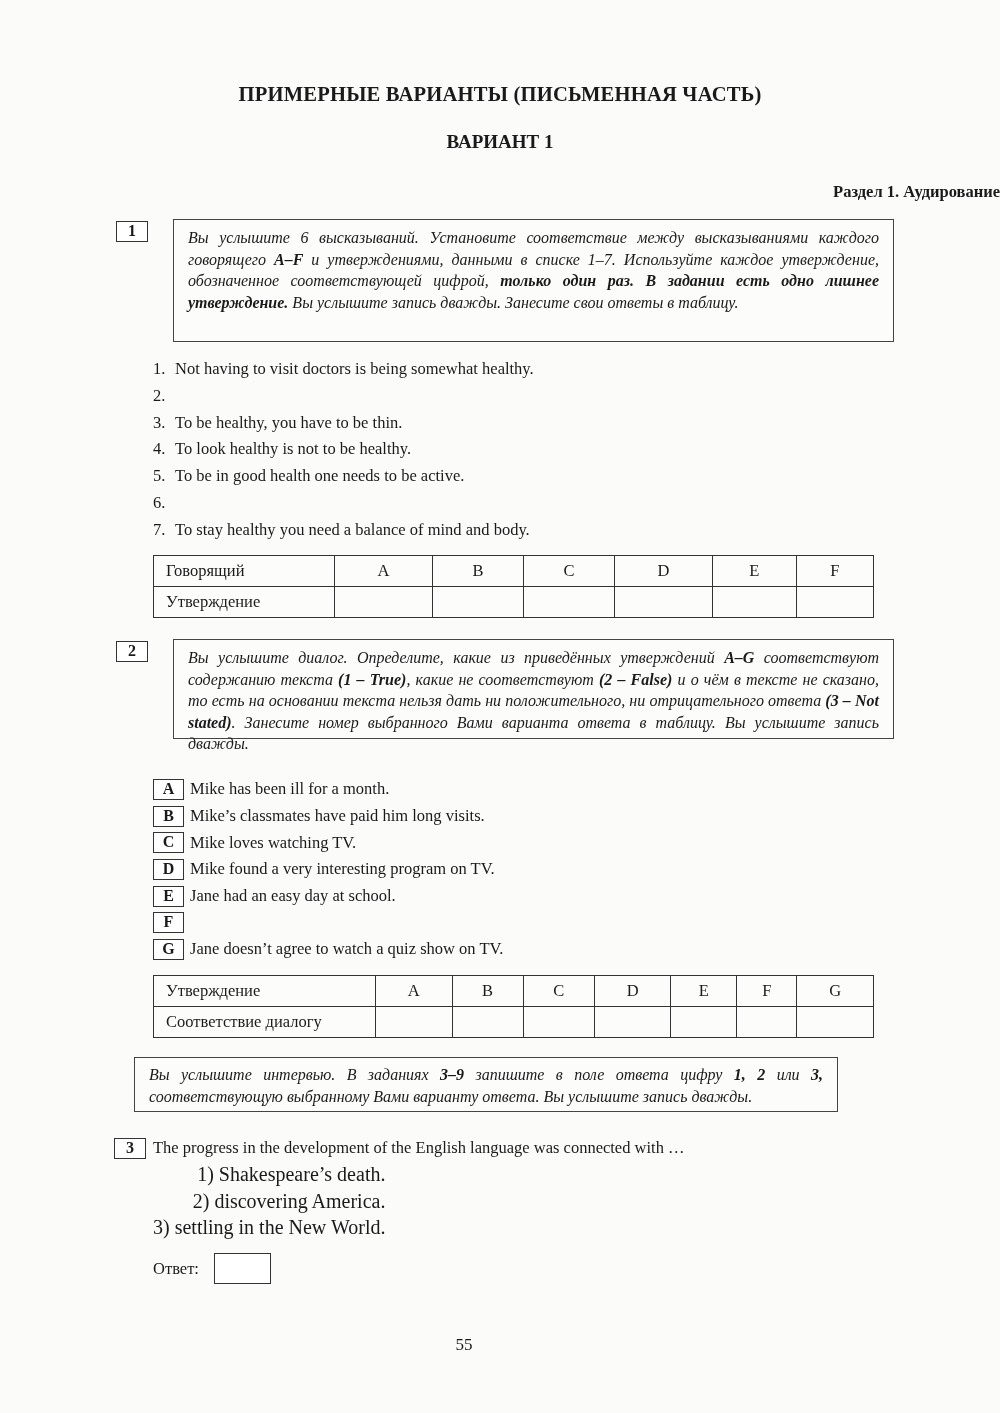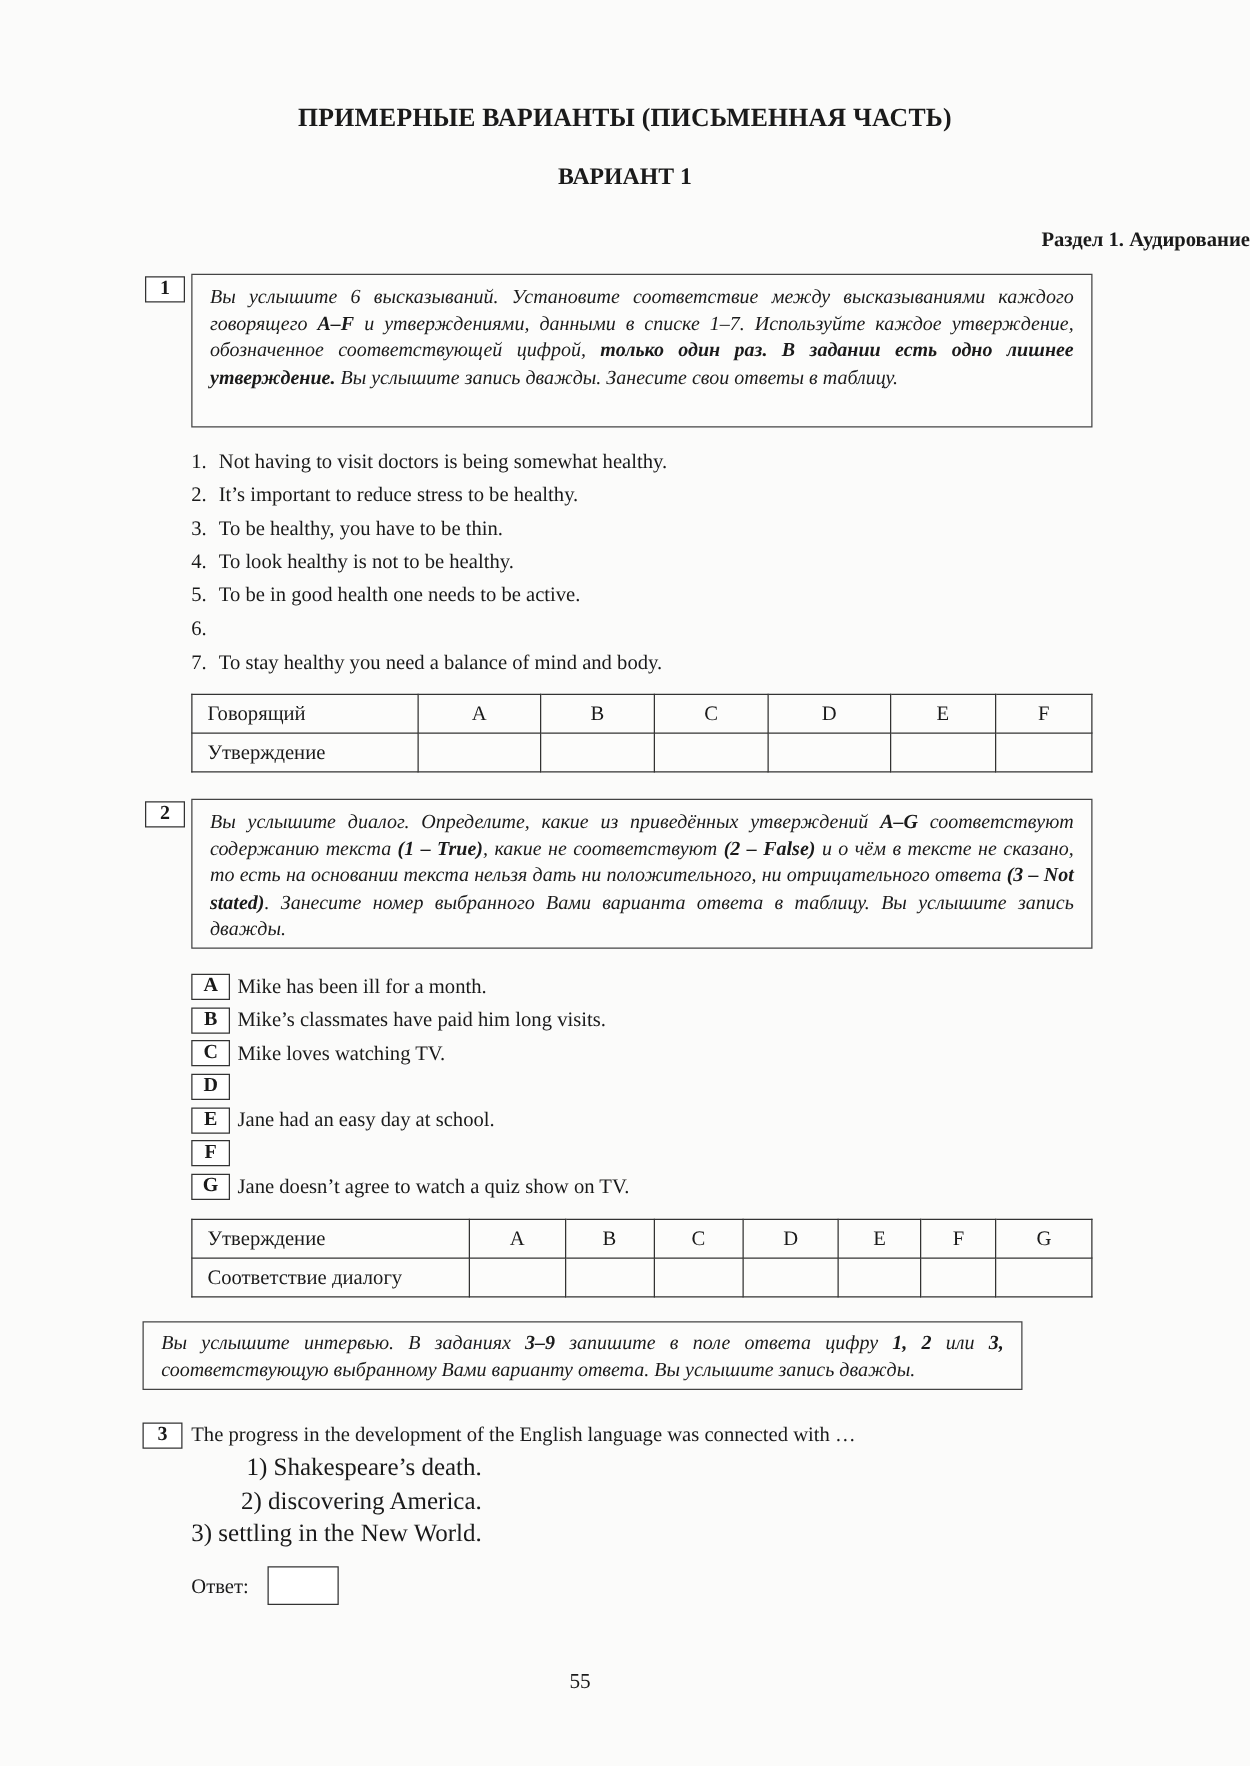--- a/index.html
+++ b/index.html
@@ -29,20 +29,21 @@
       border: 1.5px solid #333;
       text-align: center; font-weight: bold; font-size: 16px; line-height: 18px;
       background: #fff;
     }
     .instr-box {
       border: 1.5px solid #444;
       font-style: italic; font-size: 16px; line-height: 21.6px;
       padding: 7px 14px 7px 14px;
       text-align: justify;
       background: #fcfcfb;
+      margin-left: 20px;
     }
     .instr-box b { font-style: italic; font-weight: bold; }
     .list { font-size: 16.5px; line-height: 26.8px; }
     .list-item { display: flex; }
     .list-item .num { width: 22px; }
     table.answer {
       border-collapse: collapse; font-size: 16.5px;
       background: #fcfcfb;
       padding-left: 48px;
     }
@@ -75,21 +76,20 @@
   <span>Вы услышите 6 высказываний. Установите соответствие между высказываниями каждого говорящего </span><b>A–F</b><span> и утверждениями, данными в списке 1–7. Используйте каждое утверждение, обозначенное соответствующей цифрой, </span><b>только один раз. В задании есть одно лишнее утверждение.</b><span> Вы услышите запись дважды. Занесите свои ответы в таблицу.</span>
 </div>
 
 <div class="abs list" style="left:153px; top:356px;">
   <div class="list-item">
       <span class="num">1.</span>
       <span>Not having to visit doctors is being somewhat healthy.</span>
     </div>
   <div class="list-item">
       <span class="num">2.</span>
-      <span>It’s important to reduce stress to be healthy.</span>
     </div>
   <div class="list-item">
       <span class="num">3.</span>
       <span>To be healthy, you have to be thin.</span>
     </div>
   <div class="list-item">
       <span class="num">4.</span>
       <span>To look healthy is not to be healthy.</span>
     </div>
   <div class="list-item">
@@ -122,39 +122,40 @@
     <td class="cell"></td>
     <td class="cell"></td>
     <td class="cell"></td>
     <td class="cell"></td>
     <td class="cell"></td>
   </tr>
 </tbody>
   </table>
 
 <div class="abs task-num" style="left:116px; top:641px;">2</div>
-<div class="abs instr-box" style="left:153px; top:639px; width:721px; height:120px;">
+<div class="abs instr-box" style="left:153px; top:639px; width:721px; height:100px;">
   <span>Вы услышите диалог. Определите, какие из приведённых утверждений </span><b>A–G</b><span> соответствуют содержанию текста </span><b>(1 – True)</b><span>, какие не соответствуют </span><b>(2 – False)</b><span> и о чём в тексте не сказано, то есть на основании текста нельзя дать ни положительного, ни отрицательного ответа </span><b>(3 – Not stated)</b><span>. Занесите номер выбранного Вами варианта ответа в таблицу. Вы услышите запись дважды.</span>
 </div>
 
 <div class="abs letter-list" style="left:153px; top:776px;">
   <div class="letter-item">
       <span class="letter-box">A</span>
       <span>Mike has been ill for a month.</span>
     </div>
   <div class="letter-item">
       <span class="letter-box">B</span>
       <span>Mike’s classmates have paid him long visits.</span>
     </div>
   <div class="letter-item">
       <span class="letter-box">C</span>
       <span>Mike loves watching TV.</span>
     </div>
   <div class="letter-item">
       <span class="letter-box">D</span>
+      <span>Mike found a very interesting program on TV.</span>
     </div>
   <div class="letter-item">
       <span class="letter-box">E</span>
       <span>Jane had an easy day at school.</span>
     </div>
   <div class="letter-item">
       <span class="letter-box">F</span>
     </div>
   <div class="letter-item">
       <span class="letter-box">G</span>

